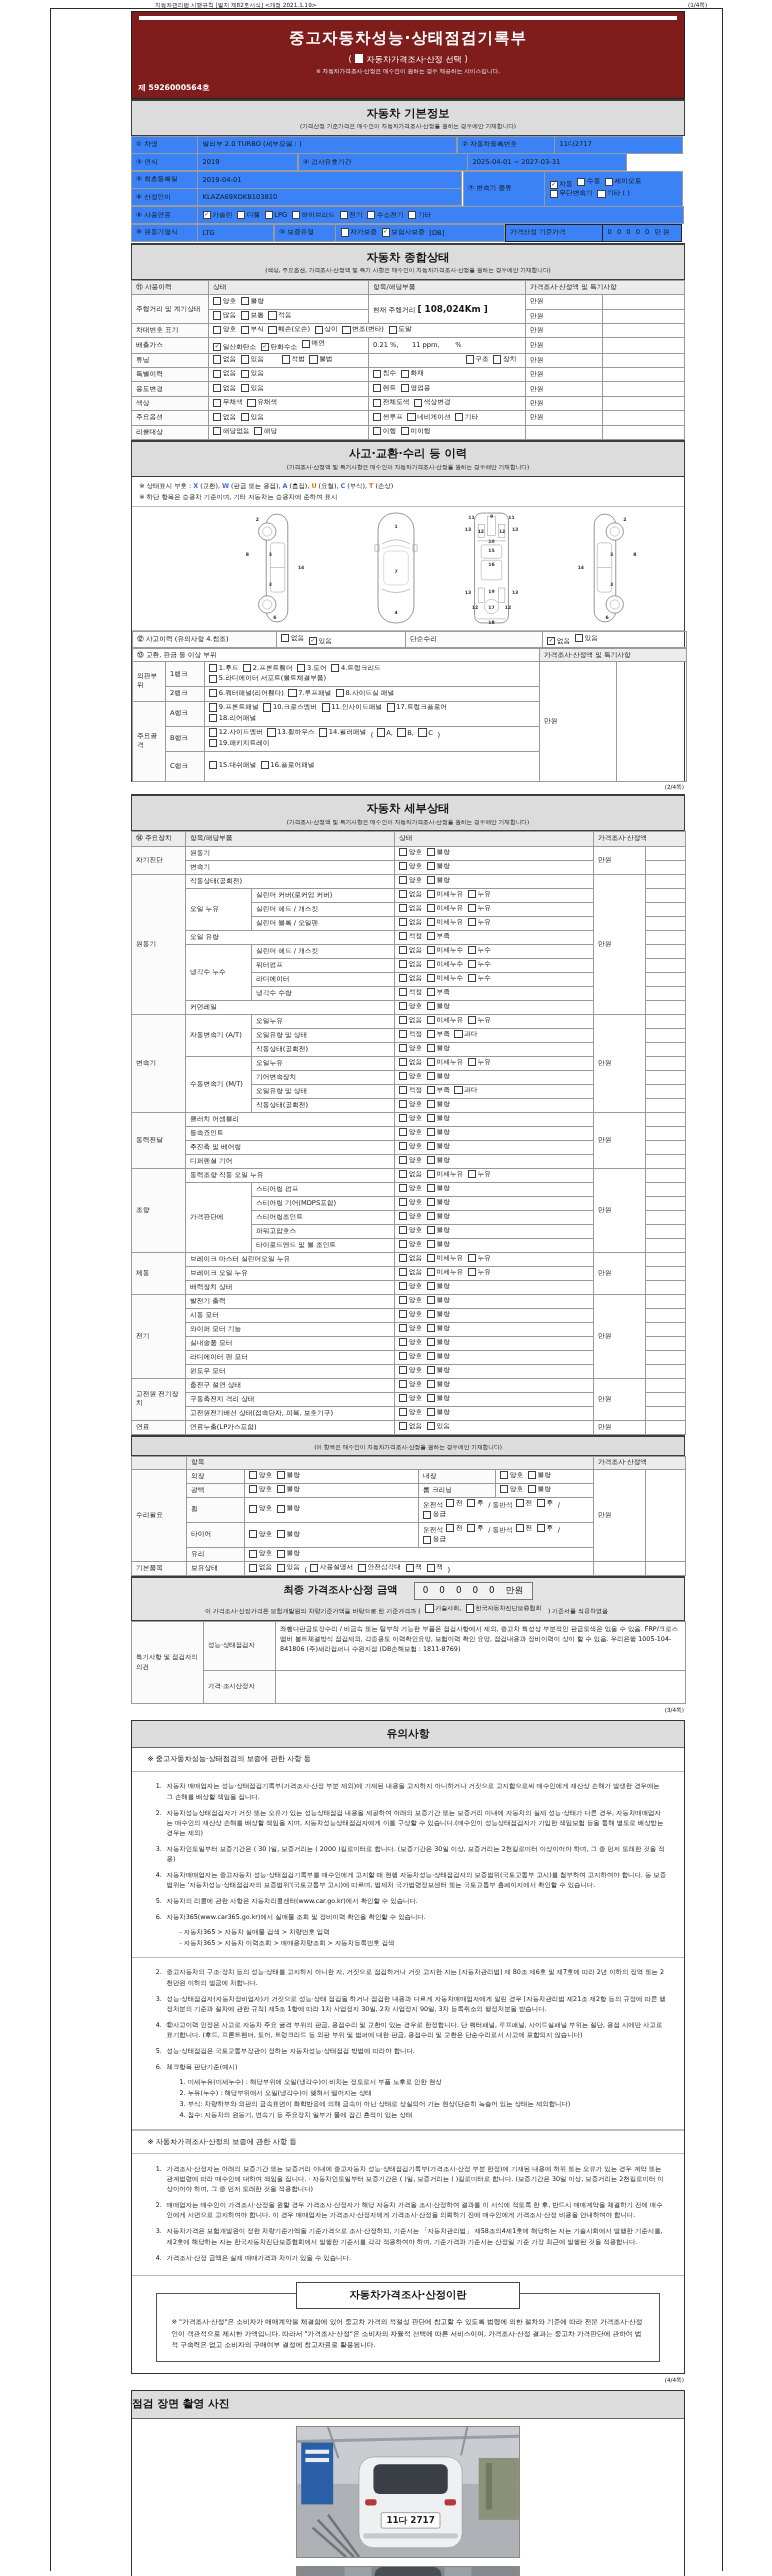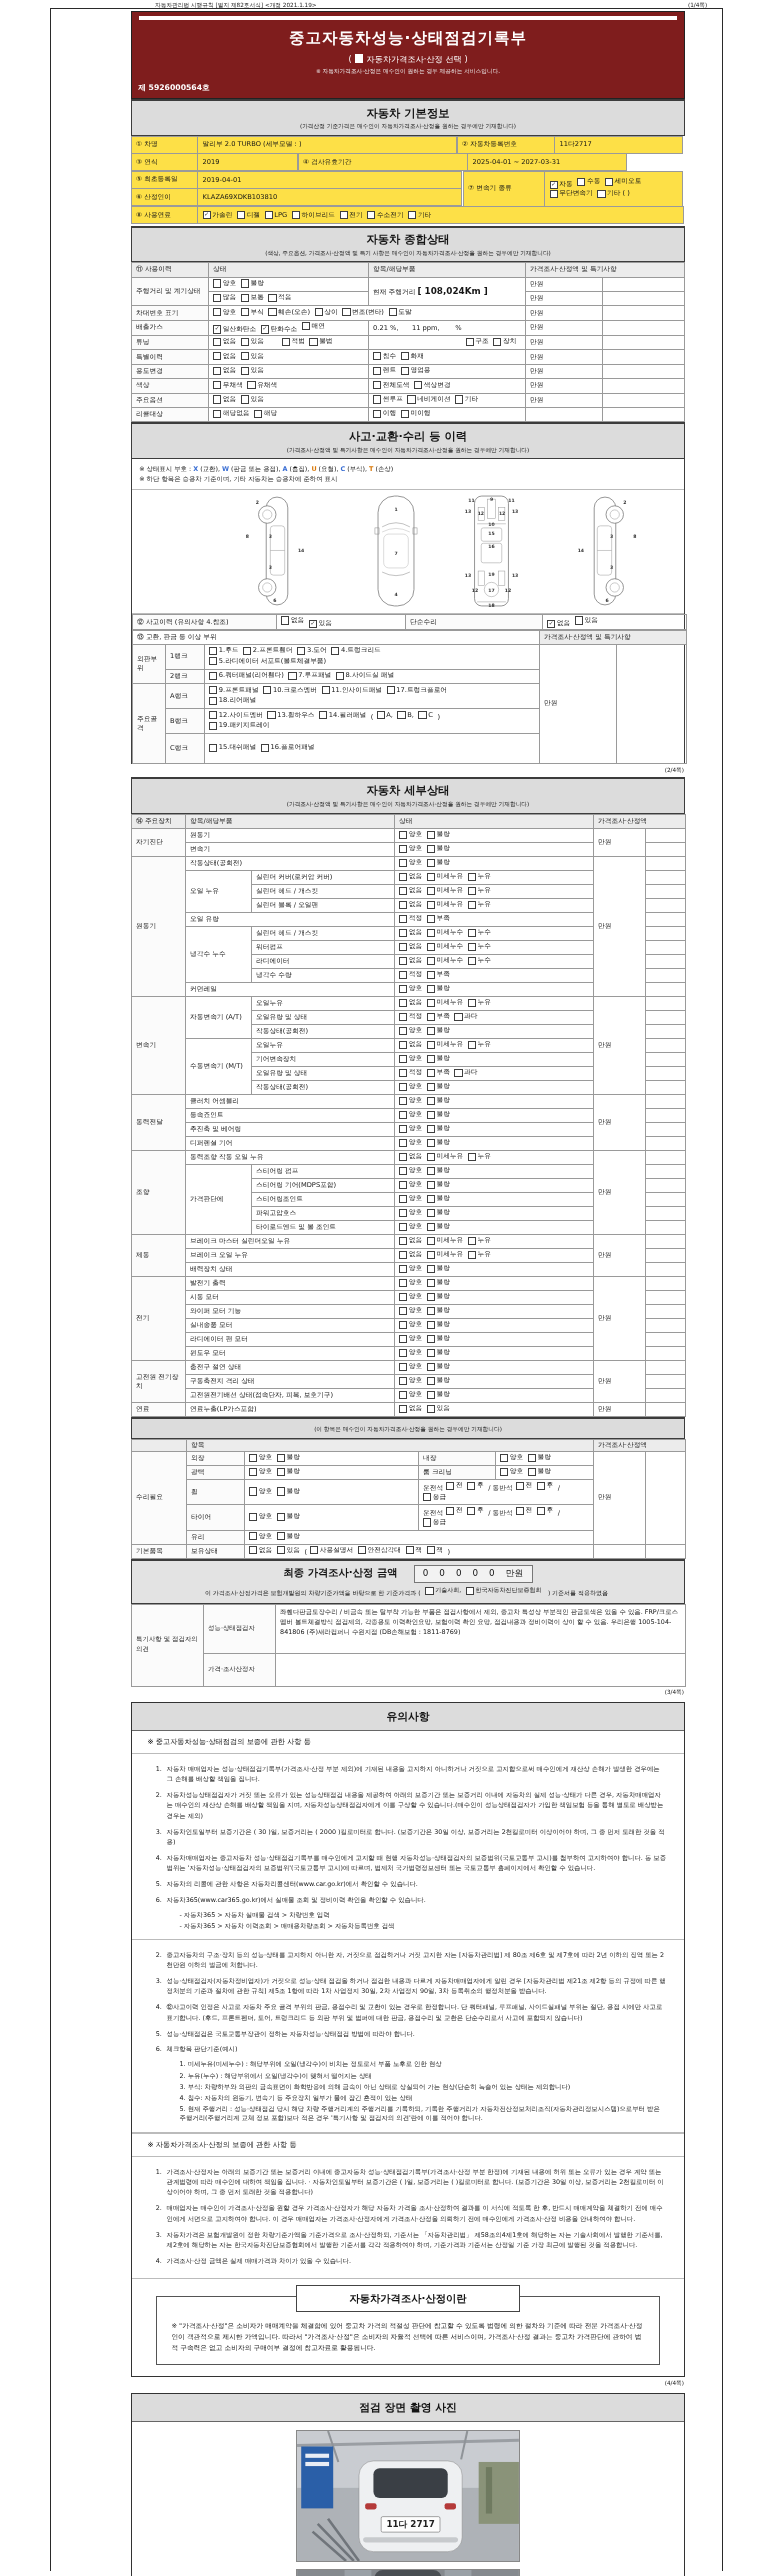--- a/index.html
+++ b/index.html
@@ -41,21 +41,21 @@
   
   .cb{display:inline-flex;align-items:center;margin-right:4.6px;white-space:nowrap}
   .cb .bx{display:inline-block;width:6.2px;height:6.2px;border:1px solid #3f3f3f;margin-right:1.5px;
           font-size:5.7px;line-height:5.7px;text-align:center;background:#fff;font-weight:bold;color:#000}
   .plain{margin-right:3.1px;white-space:nowrap}
   .gap{display:inline-block;width:13.4px}
 
   
   .frow{display:flex}
   .fc{border:0.5px solid #9a9a9a;margin-left:-0.5px;margin-top:-0.5px;display:flex;align-items:center;
-      padding:0 4.6px;font-size:6.7px;height:18px;box-sizing:border-box;background:#fde047}
+      padding:0 4.6px;font-size:6.7px;height:18px;box-sizing:border-box;background:#3b82f6}
   .fc.tall{height:36px}
   .fc.col{flex-direction:column;align-items:flex-start;justify-content:center}
   .boldb{border:1px solid #222 !important}
 
   
   .accbox{border-left:0.5px solid #3c3c3c;border-right:0.5px solid #3c3c3c}
   .accnotes{padding:4.1px 7.2px 3.1px;font-size:6.4px;border-bottom:0.5px solid #bbb}
   .accnotes div{margin:1.5px 0}
   .diagrams{position:relative;height:123px;border-bottom:0.5px solid #bbb}
   .dg{position:absolute;top:4.1px}
@@ -82,21 +82,21 @@
   .n-num{width:12.4px;flex:none;text-align:right;margin-right:4.6px}
   .n-txt{flex:1}
   .n-sub{margin:1.5px 0 1.5px 30px;font-size:6.4px;line-height:1.5}
   .defwrap{margin:17.5px 24px 11.3px;border:0.5px solid #555;padding:0 11.3px 8.2px;position:relative}
   .deftitle{width:222px;margin:-12.4px auto 7.2px;background:#fff;border:0.5px solid #444;text-align:center;
             font-size:10.3px;font-weight:bold;padding:5.7px 0}
   .deftext{font-size:6.7px;line-height:1.7;padding:1px 3.1px}
 
   
   .photobox{border:1px solid #333;margin-top:3.1px}
-  .photohead{background:#dcdcdc;text-align:center;font-size:10.8px;font-weight:bold;padding:6.7px 0;border-bottom:0.5px solid #666}
+  .photohead{background:#dcdcdc;text-align:left;font-size:10.8px;font-weight:bold;padding:6.7px 0;border-bottom:0.5px solid #666}
   .photo{width:222px;margin:7.2px auto 0;display:block;border:0.5px solid #888;background:#d8dadd}
 </style>
 </head>
 <body>
 
 <div class="rail" style="left:50px"></div>
 <div class="rail" style="left:722px"></div>
 <div class="topline"></div>
 <div class="meta">자동차관리법 시행규칙 [별지 제82호서식] &lt;개정 2021.1.19&gt;</div>
 <div class="pgtop">(1/4쪽)</div>
@@ -185,20 +185,38 @@
           </span>
           <span class="cb">
             <span class="bx"></span>
             <span>수소전기</span>
           </span>
           <span class="cb">
             <span class="bx"></span>
             <span>기타</span>
           </span>
         </div>
+    </div>
+    <div class="frow">
+      <div class="fc lab" style="width:67px">⑨ 원동기형식</div>
+      <div class="fc" style="width:77px">LTG</div>
+      <div class="fc lab" style="width:62px">⑩ 보증유형</div>
+      <div class="fc" style="width:170px">
+          <span class="cb">
+            <span class="bx"></span>
+            <span>자가보증</span>
+          </span>
+          <span class="cb">
+            <span class="bx">✓</span>
+            <span>보험사보증</span>
+          </span>
+          <span class="plain">[DB]</span>
+        </div>
+      <div class="fc bold b boldb" style="width:98px">가격산정 기준가격</div>
+      <div class="fc boldb" style="width:80px;letter-spacing:1.5px">0 0 0 0 0 만원</div>
     </div>
   </div>
 
   <div class="band" style="margin-top:1.5px">
     <div class="bt">자동차 종합상태</div>
     <div class="bs">(색상, 주요옵션, 가격조사·산정액 및 특기 사항은 매수인이 자동차가격조사·산정을 원하는 경우에만 기재합니다)</div>
   </div>
   <table class="ftab ov">
     <colgroup>
         <col style="width:77px">
@@ -1423,21 +1441,20 @@
           <span class="n-txt">성능·상태점검은 국토교통부장관이 정하는 자동차성능·상태점검 방법에 따라야 합니다.</span>
         </div>
         <div class="n-item">
           <span class="n-num">6.</span>
           <span class="n-txt">체크항목 판단기준(예시)</span>
         </div>
         <div class="n-sub">1.  미세누유(미세누수) : 해당부위에 오일(냉각수)이 비치는 정도로서 부품 노후로 인한 현상</div>
         <div class="n-sub">2.  누유(누수) : 해당부위에서 오일(냉각수)이 맺혀서 떨어지는 상태</div>
         <div class="n-sub">3.  부식: 차량하부와 외판의 금속표면이 화학반응에 의해 금속이 아닌 상태로 상실되어 가는 현상(단순히 녹슬어 있는 상태는 제외합니다)</div>
         <div class="n-sub">4.  침수: 자동차의 원동기, 변속기 등 주요장치 일부가 물에 잠긴 흔적이 있는 상태</div>
-        <div class="n-sub">5.  현재 주행거리 : 성능·상태점검 당시 해당 차량 주행거리계의 주행거리를 기록하되, 기록한 주행거리가 자동차전산정보처리조직(자동차관리정보시스템)으로부터 받은 주행거리(주행거리계 교체 정보 포함)보다 적은 경우 '특기사항 및 점검자의 의견'란에 이를 적어야 합니다.</div>
       </div>
     <div class="ntitle" style="border-top:0.5px solid #bbb">※ 자동차가격조사·산정의 보증에 관한 사항 등</div>
     <div class="nsec">
         <div class="n-item">
           <span class="n-num">1.</span>
           <span class="n-txt">가격조사·산정자는 아래의 보증기간 또는 보증거리 이내에 중고자동차 성능·상태점검기록부(가격조사·산정 부분 한정)에 기재된 내용에 허위 또는 오류가 있는 경우 계약 또는 관계법령에 따라 매수인에 대하여 책임을 집니다.  · 자동차인도일부터 보증기간은 (      )일, 보증거리는 (      )킬로미터로 합니다. (보증기간은 30일 이상, 보증거리는 2천킬로미터 이상이어야 하며, 그 중 먼저 도래한 것을 적용합니다)</span>
         </div>
         <div class="n-item">
           <span class="n-num">2.</span>
           <span class="n-txt">매매업자는 매수인이 가격조사·산정을 원할 경우 가격조사·산정자가 해당 자동차 가격을 조사·산정하여 결과를 이 서식에 적도록 한 후, 반드시 매매계약을 체결하기 전에 매수인에게 서면으로 고지하여야 합니다. 이 경우 매매업자는 가격조사·산정자에게 가격조사·산정을 의뢰하기 전에 매수인에게 가격조사·산정 비용을 안내하여야 합니다.</span>

